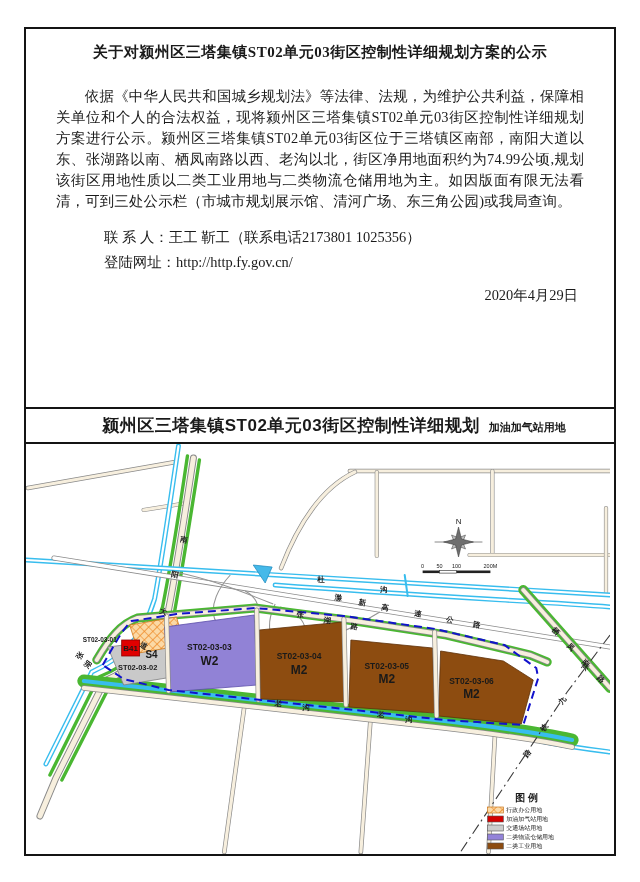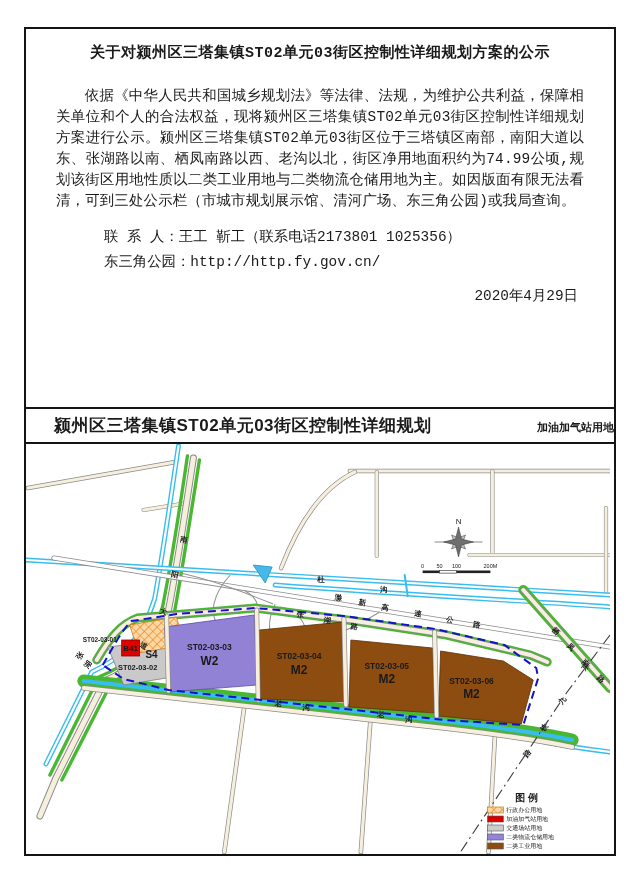--- a/index.html
+++ b/index.html
@@ -5,36 +5,36 @@
   html,body{margin:0;padding:0;}
   body{
     width:640px;height:882px;position:relative;background:#ffffff;
     font-family:"Liberation Serif","DejaVu Serif",serif;color:#1a1a1a;
   }
   .page{
     position:absolute;left:24px;top:27px;width:588px;height:825px;
     border:2px solid #141414;background:#ffffff;
     display:flex;flex-direction:column;
   }
-  .notice{height:378px;overflow:hidden;font-family:Liberation Mono, monospace;}
+  .notice{height:378px;overflow:hidden;}
   .notice-title{
     margin:14px 20px 0 20px;font-size:15px;font-weight:bold;text-align:center;
     letter-spacing:.5px;
   }
   .notice p.body{
     margin:0 30px;font-size:14.4px;line-height:21px;text-align:justify;
     text-indent:2em;letter-spacing:.2px;
   }
   .notice p.body.first{margin-top:24px;}
   .contact{margin:13px 30px 0 78px;font-size:14.4px;line-height:25px;}
   .contact .lab{white-space:pre;}
   .date-line{margin:11px 36px 12px 0;text-align:right;font-size:14.4px;}
   .map-bar{
     height:33px;border-top:2px solid #141414;border-bottom:2px solid #141414;
-    display:flex;align-items:center;justify-content:space-between;gap:9px;
+    display:flex;align-items:center;justify-content:center;gap:9px;
     font-family:"Liberation Sans","DejaVu Sans",sans-serif;
     padding-left:28px;
   }
   .map-title{font-size:17px;font-weight:bold;letter-spacing:.5px;}
   .map-subtitle{font-size:11px;font-weight:bold;margin-top:4px;}
   .map-wrap{flex:1;position:relative;}
   svg{display:block;}
   svg text{font-family:"Liberation Sans","DejaVu Sans",sans-serif;fill:#1a1a1a;}
   .rc{fill:none;stroke:#8a8a8a;stroke-linecap:round;}
   .rf{fill:none;stroke:#f7efde;stroke-linecap:round;}
@@ -48,21 +48,21 @@
 </head>
 <body>
 
 <div class="page">
 
   <div class="notice">
     <h1 class="notice-title">关于对颍州区三塔集镇ST02单元03街区控制性详细规划方案的公示</h1>
     <p class="body first">依据《中华人民共和国城乡规划法》等法律、法规，为维护公共利益，保障相关单位和个人的合法权益，现将颍州区三塔集镇ST02单元03街区控制性详细规划方案进行公示。颍州区三塔集镇ST02单元03街区位于三塔镇区南部，南阳大道以东、张湖路以南、栖凤南路以西、老沟以北，街区净用地面积约为74.99公顷,规划该街区用地性质以二类工业用地与二类物流仓储用地为主。如因版面有限无法看清，可到三处公示栏（市城市规划展示馆、清河广场、东三角公园)或我局查询。</p>
     <div class="contact">
       <div><span class="lab">联 系 人：</span><span>王工  靳工（联系电话2173801  1025356）</span></div>
-      <div><span class="lab">东三角公园：</span><span>http://http.fy.gov.cn/</span></div>
+      <div><span class="lab">登陆网址：</span><span>http://http.fy.gov.cn/</span></div>
     </div>
     <div class="date-line">2020年4月29日</div>
   </div>
 
   <div class="map-bar">
     <span class="map-title">颍州区三塔集镇ST02单元03街区控制性详细规划</span>
     <span class="map-subtitle">加油加气站用地</span>
   </div>
 
   <div class="map-wrap">

